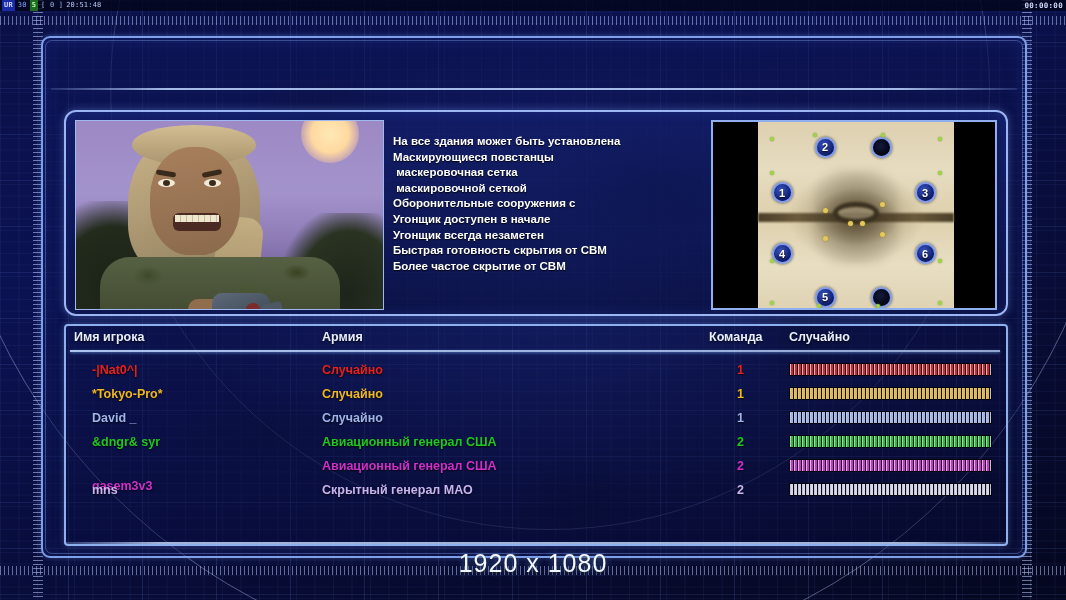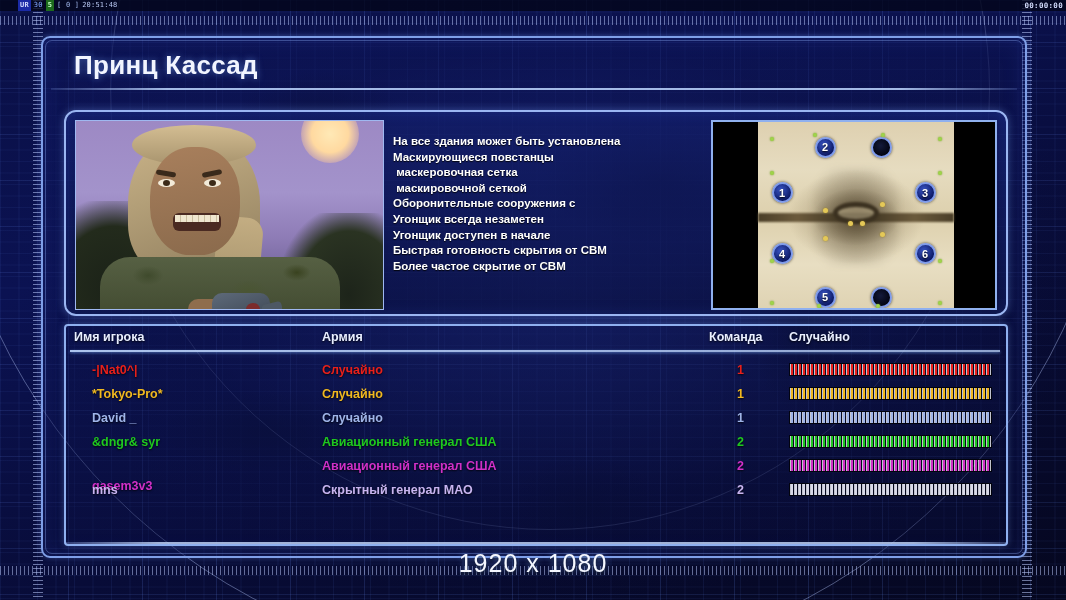--- a/index.html
+++ b/index.html
@@ -74,21 +74,21 @@
     background:rgba(3,5,24,.78);
     z-index:40;
   }
   #topbar-left {
     position:absolute; left:2px; top:0;
     display:flex; align-items:center; gap:3px;
     font-family:"DejaVu Sans Mono", monospace;
     font-size:7px; line-height:11px; letter-spacing:.2px;
   }
   .tb-chip { padding:0 2px; font-weight:bold; }
-  #tb-ur   { background:#1b2aa6; color:#d6dcff;margin-left:16px; }
+  #tb-ur   { background:#1b2aa6; color:#d6dcff; }
   #tb-num  { color:#7fa4ff; }
   #tb-pct  { background:#1d6b1d; color:#c8ffc8; padding:0 2px; }
   #tb-br   { color:#9fb4e8; }
   #tb-time { color:#b9c8f2; }
   #topbar-right {
     position:absolute; right:3px; top:0;
     font-family:"DejaVu Sans Mono", monospace;
     font-size:7.5px; line-height:11px; font-weight:bold;
     color:#d6dfff; letter-spacing:.3px;
   }
@@ -372,21 +372,20 @@
     <span class="tb-chip" id="tb-pct">5</span>
     <span id="tb-br">[ 0 ]</span>
     <span id="tb-time">20:51:48</span>
   </div>
   <div id="topbar-right">00:00:00</div>
 </div>
 
 <div id="frame">
 
   <div id="title-area">
-    <div id="page-title">Принц Кассад</div>
     <div id="title-rule"></div>
   </div>
 
   <div id="info-panel">
 
     <div id="portrait">
       <div id="portrait-sky"></div>
       <div id="portrait-sun"></div>
       <div id="portrait-bush-l"></div>
       <div id="portrait-bush-r"></div>
@@ -407,22 +406,22 @@
       <div id="p-kettle-hi"></div>
       <div id="p-kettle-spout"></div>
     </div>
 
     <div id="desc">
         <div>На все здания может быть установлена</div>
         <div>Маскирующиеся повстанцы</div>
         <div> маскеровочная сетка</div>
         <div> маскировочной сеткой</div>
         <div>Оборонительные сооружения с</div>
+        <div>Угонщик доступен в начале</div>
         <div>Угонщик всегда незаметен</div>
-        <div>Угонщик доступен в начале</div>
         <div>Быстрая готовность скрытия от СВМ</div>
         <div>Более частое скрытие от СВМ</div>
       </div>
 
     <div id="map-wrap">
       <div id="map-img">
         <div id="map-shade"></div>
         <div id="map-riverh"></div>
         <div id="map-lens"></div>
       <div class="map-pos" style="left: calc(34% - 10px); top: calc(13% - 10px);">2</div>

